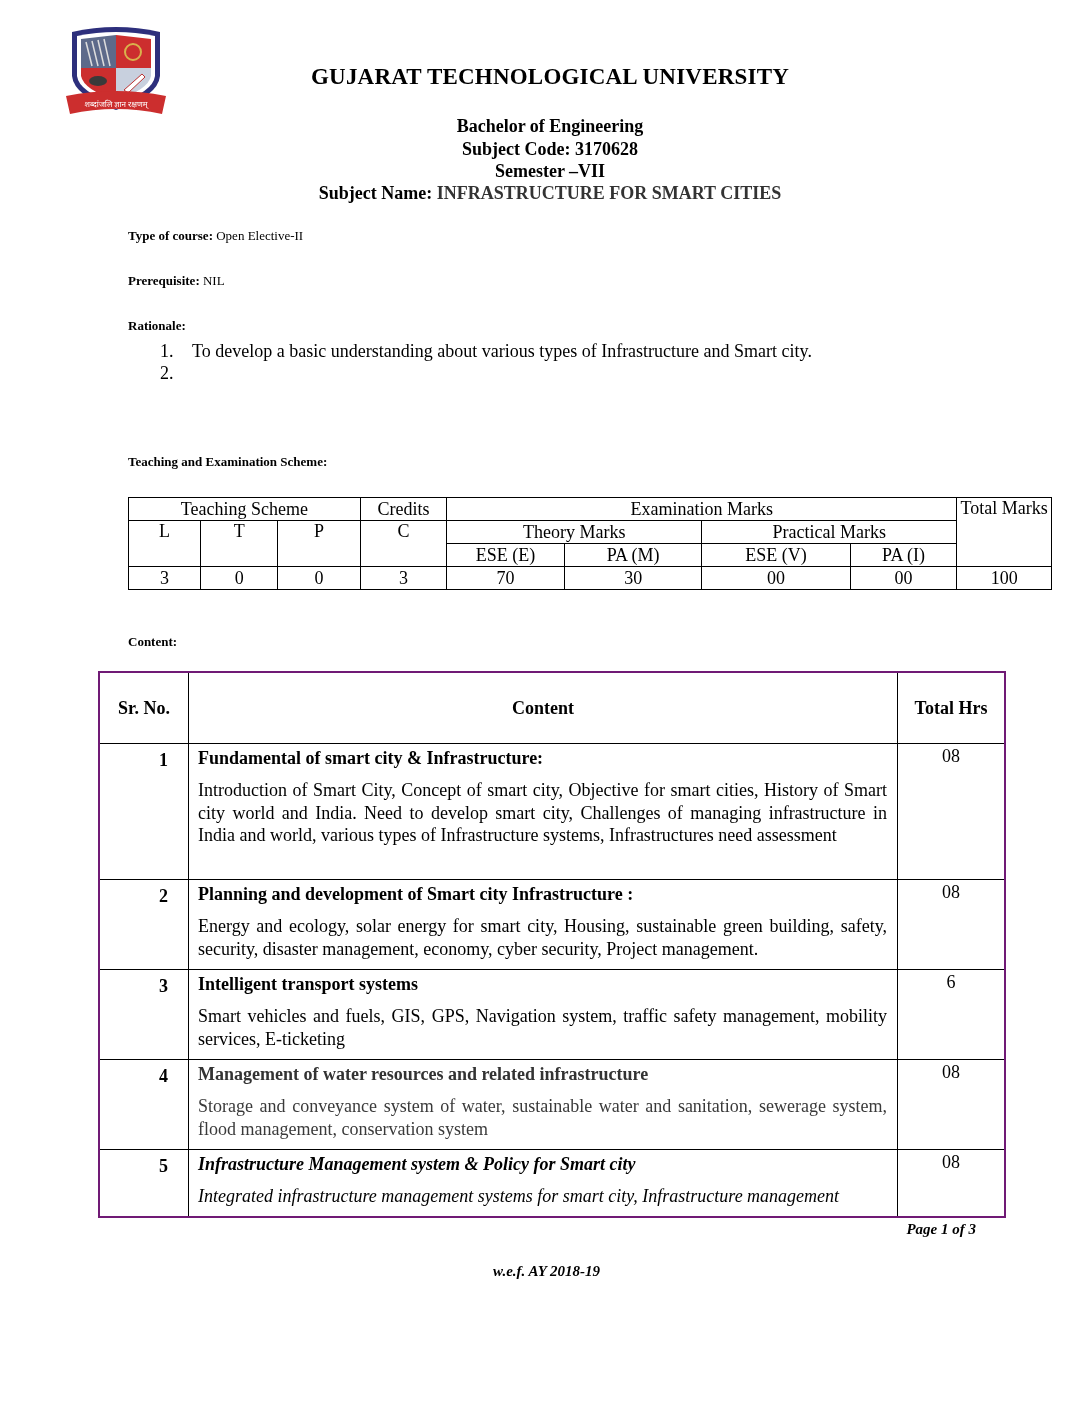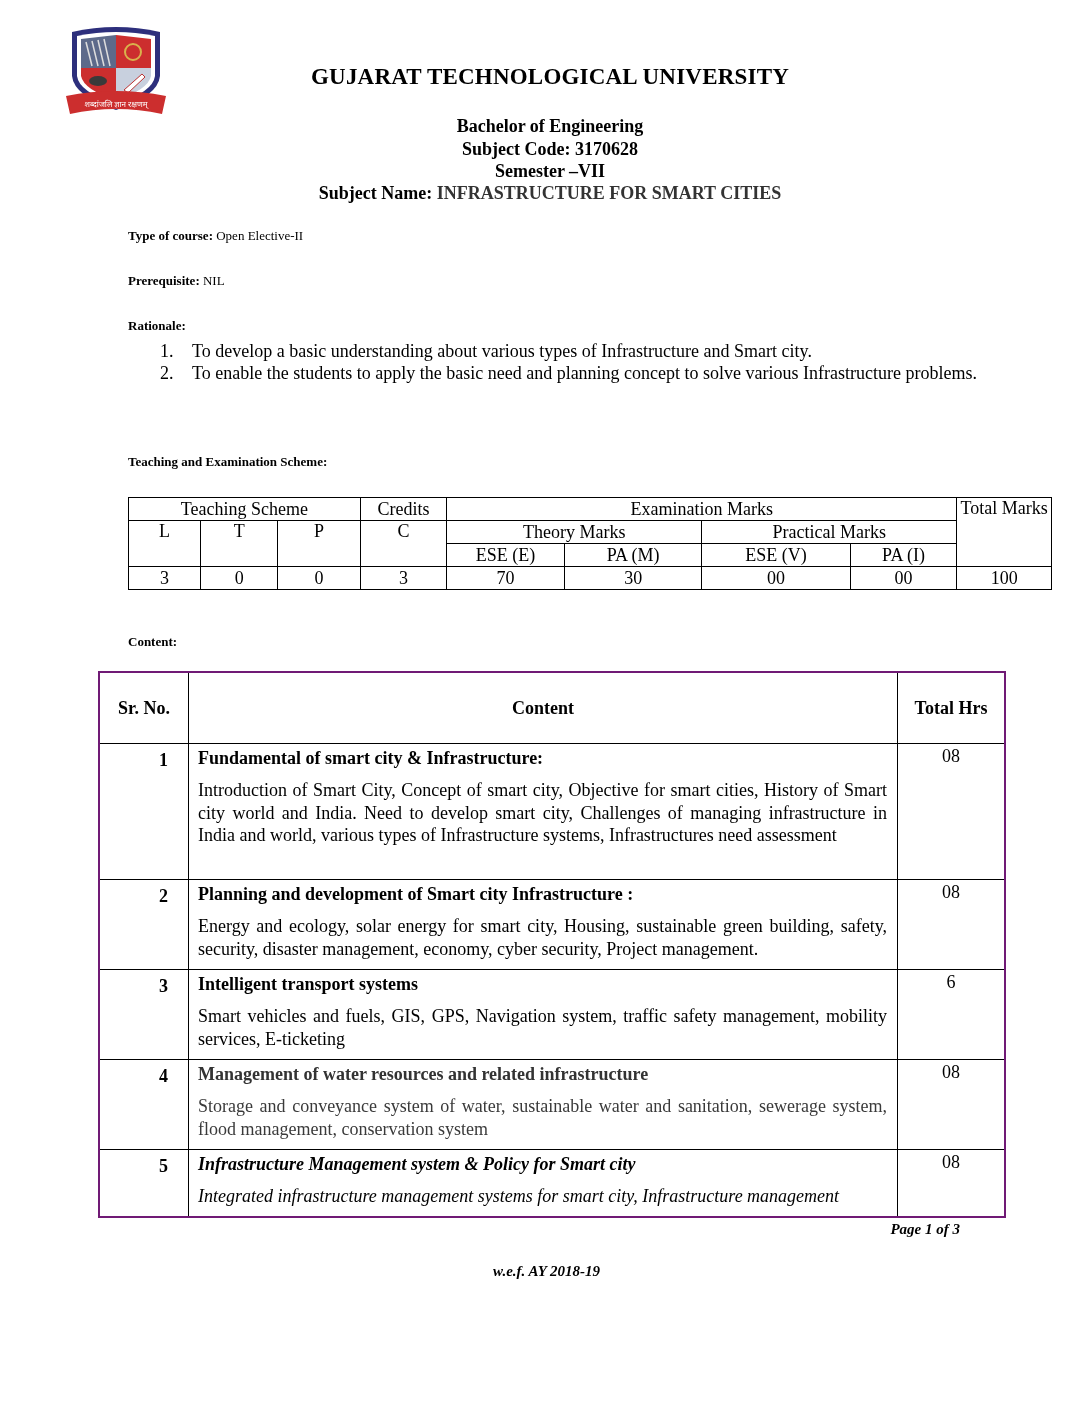--- a/index.html
+++ b/index.html
@@ -20,21 +20,21 @@
   .content-table { left: 98px; top: 671px; width: 908px; font-size: 18px; border: 2px solid #701a75; }
   .content-table td, .content-table th { border: 1px solid #000; vertical-align: top; }
   .content-table th { font-weight: bold; height: 68px; vertical-align: middle; }
   .content-table .sr { width: 86px; text-align: right; padding: 6px 20px 0 0; font-weight: bold; box-sizing: border-box; }
   .content-table .body { padding: 4px 10px 8px 9px; text-align: justify; }
   .content-table .hrs { width: 104px; text-align: center; padding-top: 2px; }
   .content-table .topic { font-weight: bold; margin-bottom: 10px; }
   .content-table .desc { line-height: 22.5px; }
   .content-table tr.gray .topic, .content-table tr.gray .desc { color: #3a3a3a; }
   .content-table tr.gray .topic { color: #333; }
-  .page-no { right: 128px; top: 1221px; font-weight: bold; font-style: italic; font-size: 15px; }
+  .page-no { right: 112px; top: 1221px; font-weight: bold; font-style: italic; font-size: 15px; }
   .wef { left: 493px; top: 1263px; font-weight: bold; font-style: italic; font-size: 15px; }
 </style>
 </head>
 <body>
 
 <div class="abs logo">
   <svg width="108" height="96" viewBox="0 0 108 96">
     <path d="M10 8 Q54 -2 98 8 L98 52 Q96 72 54 86 Q12 72 10 52 Z" fill="#2d2f7c"></path>
     <path d="M15 12 Q54 4 93 12 L93 52 Q91 68 54 80 Q17 68 15 52 Z" fill="#ffffff"></path>
     <path d="M19 15 L54 11 L54 44 L19 44 Z" fill="#5d6a8a"></path>
@@ -74,21 +74,21 @@
   <b>Prerequisite:</b>
   <span>NIL</span>
 </div>
 
 <div class="abs field" style="top:318px;">
   <b>Rationale:</b>
 </div>
 
 <ul class="abs rationale-list">
   <li><span class="num">1.</span><span>To develop a basic understanding about various types of Infrastructure and Smart city.</span></li>
-  <li><span class="num">2.</span><span>To enable the students to apply the basic need and planning concept to solve various Infrastructure problems.</span></li>
+  <li><span class="num">2.</span></li>
 </ul>
 
 <div class="abs field" style="top:454px;">
   <b>Teaching and Examination Scheme:</b>
 </div>
 
 <table class="abs scheme">
   <colgroup>
     <col style="width:71px">
       <col style="width:76px">

